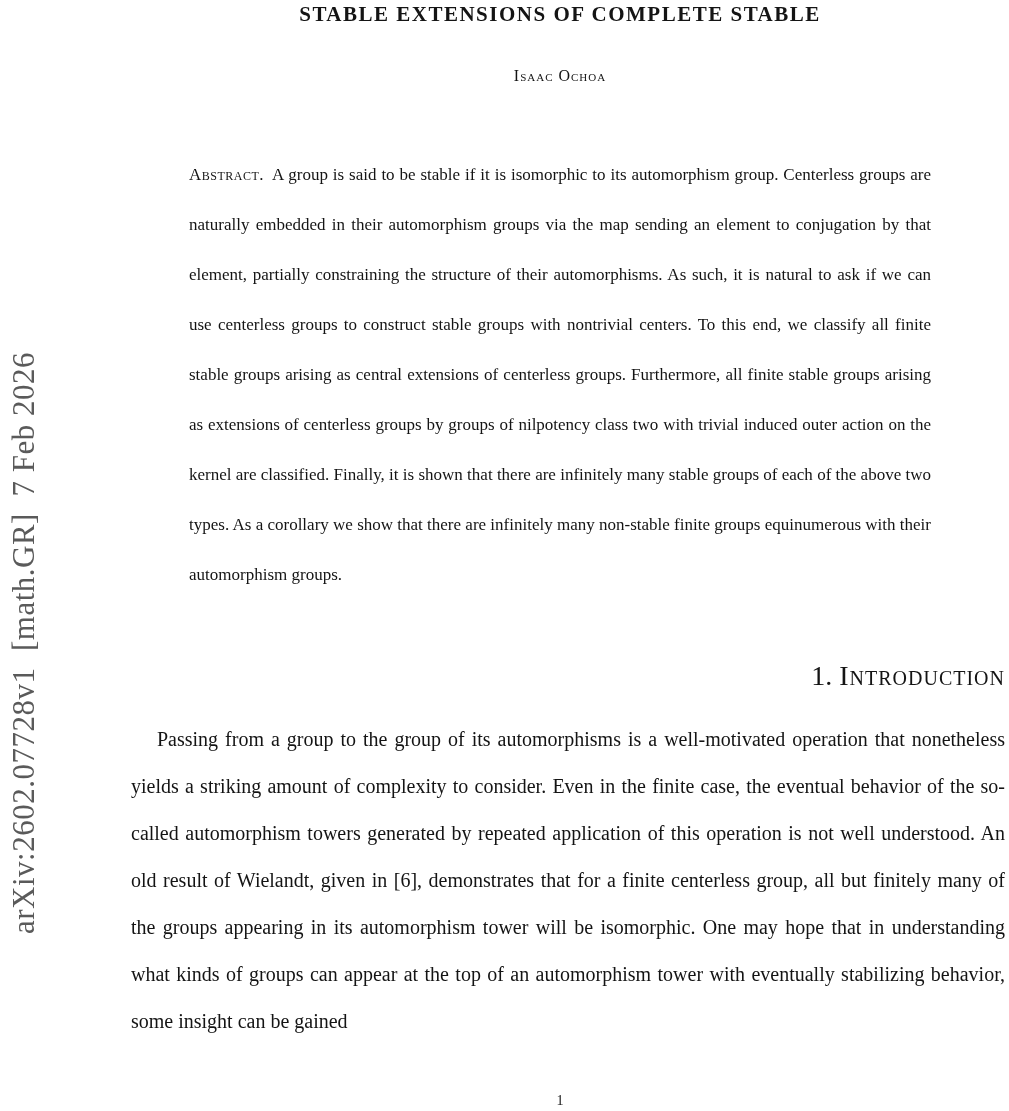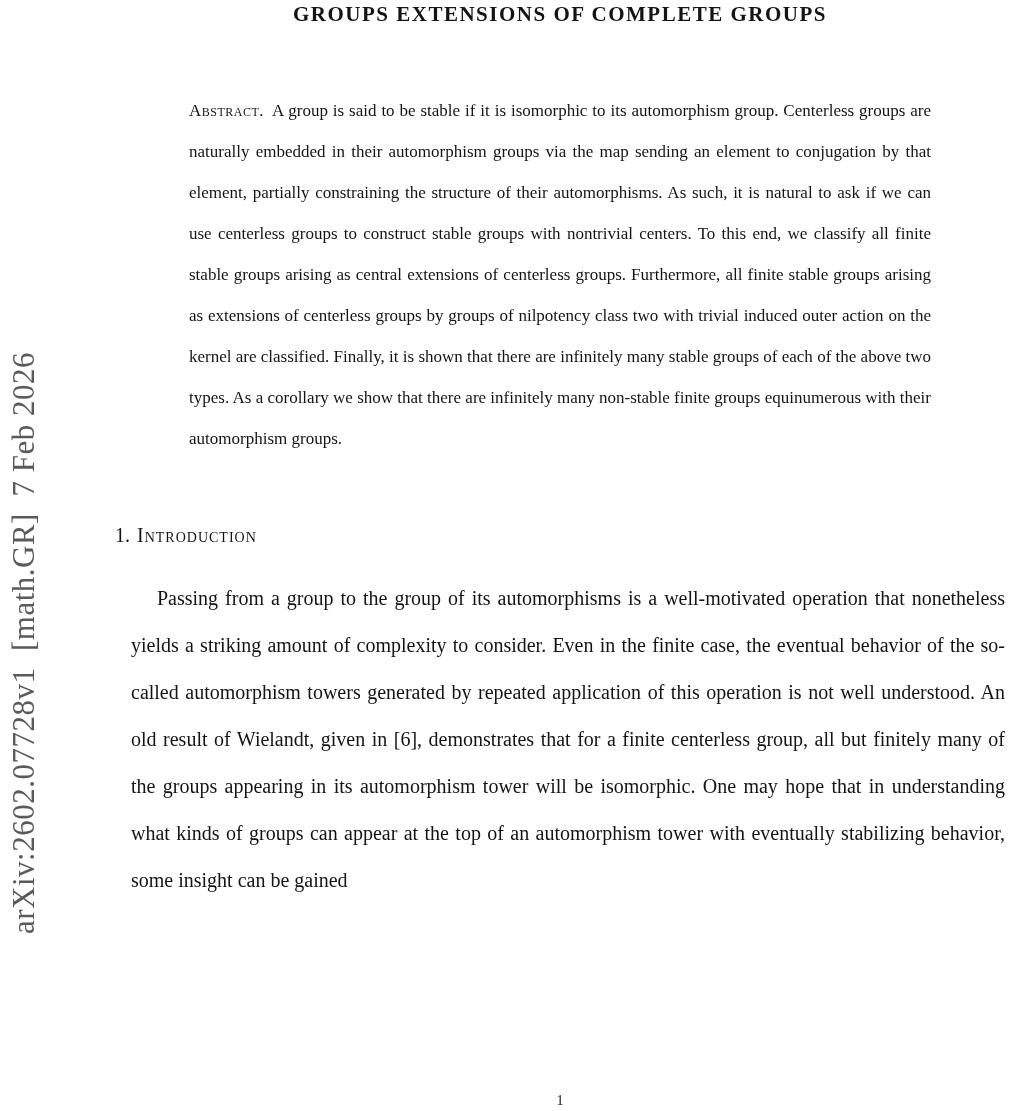--- a/index.html
+++ b/index.html
@@ -56,33 +56,33 @@
     font-size: 16px;
     line-height: 20px;
     font-variant: small-caps;
     letter-spacing: 1px;
   }
 
   .abstract {
     margin: 64px auto 0 auto;
     width: 742px;
     font-size: 17px;
-    line-height: 41px;
+    line-height: 50px;
     text-align: justify;
   }
   .abstract-label {
     font-variant: small-caps;
     letter-spacing: 0.5px;
     margin-right: 8px;
   }
 
   .section-heading {
     margin: 64px 0 0 0;
-    text-align: left;
-    font-size: 20px;
+    text-align: right;
+    font-size: 28px;
     line-height: 24px;
     font-weight: normal;
   }
   .section-number {
     margin-right: 7px;
   }
   .section-title {
     font-variant: small-caps;
     letter-spacing: 1px;
   }
@@ -105,22 +105,23 @@
     line-height: 16px;
   }
 </style>
 </head>
 <body>
 
 <div class="arxiv-stamp">arXiv:2602.07728v1  [math.GR]  7 Feb 2026</div>
 
 <div class="content">
 
-  <h1 class="paper-title">GROUPS EXTENSIONS OF COMPLETE GROUPS</h1>
+  <h1 class="paper-title">STABLE EXTENSIONS OF COMPLETE STABLE</h1>
 
+  <div class="paper-author">Isaac Ochoa</div>
 
   <div class="abstract">
     <span class="abstract-label">Abstract.</span><span>A group is said to be stable if it is isomorphic to its automorphism group. Centerless groups are naturally embedded in their automorphism groups via the map sending an element to conjugation by that element, partially constraining the structure of their automorphisms. As such, it is natural to ask if we can use centerless groups to construct stable groups with nontrivial centers. To this end, we classify all finite stable groups arising as central extensions of centerless groups. Furthermore, all finite stable groups arising as extensions of centerless groups by groups of nilpotency class two with trivial induced outer action on the kernel are classified. Finally, it is shown that there are infinitely many stable groups of each of the above two types. As a corollary we show that there are infinitely many non-stable finite groups equinumerous with their automorphism groups.</span>
   </div>
 
   <h2 class="section-heading">
     <span class="section-number">1.</span><span class="section-title">Introduction</span>
   </h2>
 
   <p class="intro-paragraph">Passing from a group to the group of its automorphisms is a well-motivated operation that nonetheless yields a striking amount of complexity to consider. Even in the finite case, the eventual behavior of the so-called automorphism towers generated by repeated application of this operation is not well understood. An old result of Wielandt, given in [6], demonstrates that for a finite centerless group, all but finitely many of the groups appearing in its automorphism tower will be isomorphic. One may hope that in understanding what kinds of groups can appear at the top of an automorphism tower with eventually stabilizing behavior, some insight can be gained</p>

